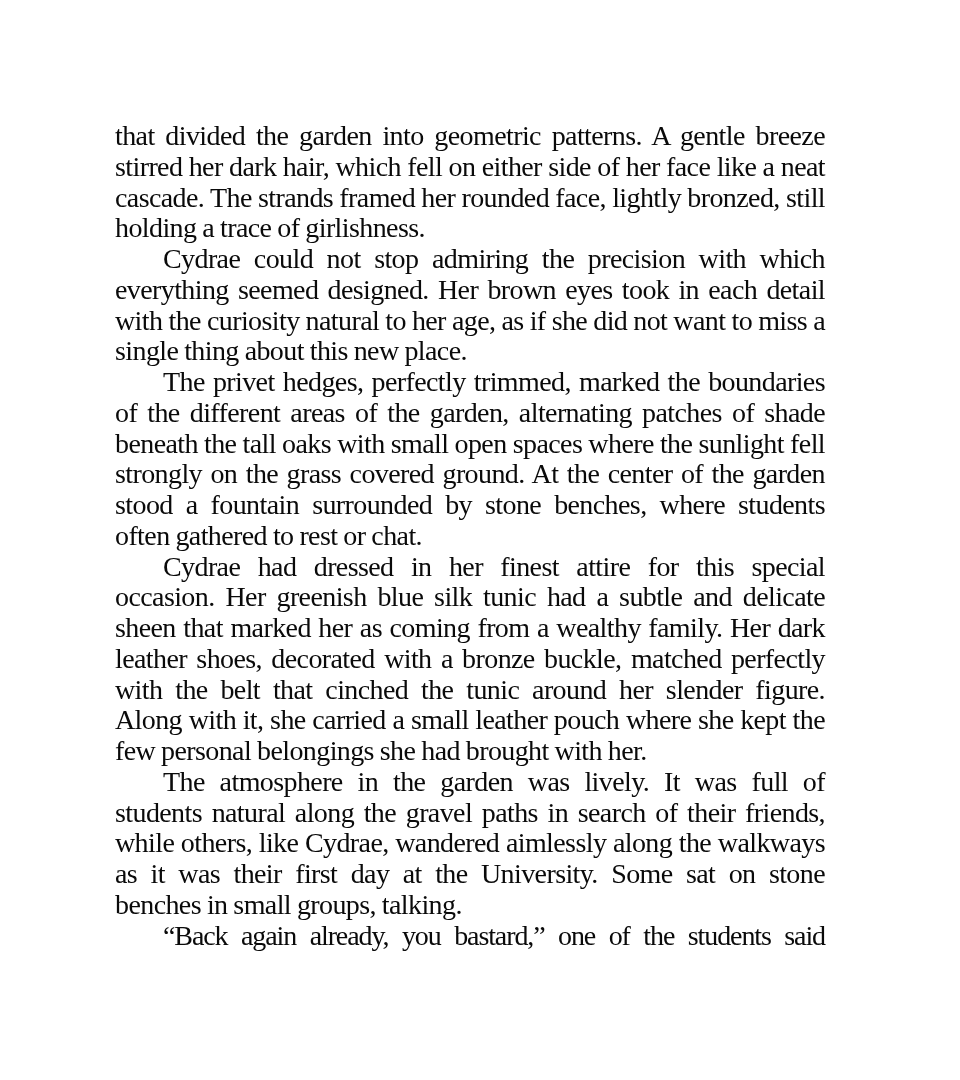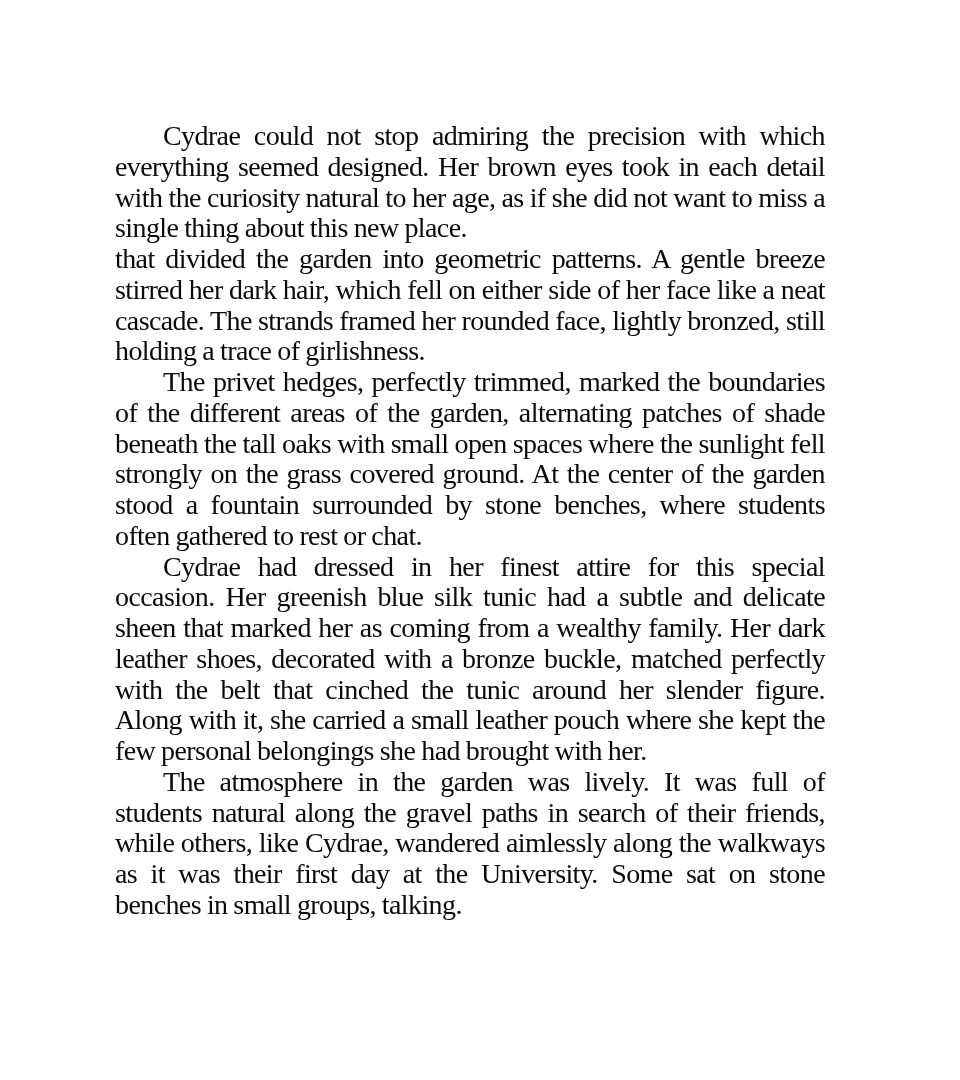--- a/index.html
+++ b/index.html
@@ -37,19 +37,20 @@
     text-align-last: justify;
     letter-spacing: -1.1px;
     word-spacing: -1.5px;
   }
 </style>
 </head>
 <body>
 
 <div class="page">
   <div>
+    <p class="para no-indent">that divided the garden into geometric patterns. A gentle breeze stirred her dark hair, which fell on either side of her face like a neat cascade. The strands framed her rounded face, lightly bronzed, still holding a trace of girlishness.</p>
     <p class="para">Cydrae could not stop admiring the precision with which everything seemed designed. Her brown eyes took in each detail with the curiosity natural to her age, as if she did not want to miss a single thing about this new place.</p>
-    <p class="para no-indent">that divided the garden into geometric patterns. A gentle breeze stirred her dark hair, which fell on either side of her face like a neat cascade. The strands framed her rounded face, lightly bronzed, still holding a trace of girlishness.</p>
     <p class="para">The privet hedges, perfectly trimmed, marked the boundaries of the different areas of the garden, alternating patches of shade beneath the tall oaks with small open spaces where the sunlight fell strongly on the grass covered ground. At the center of the garden stood a fountain surrounded by stone benches, where students often gathered to rest or chat.</p>
     <p class="para">Cydrae had dressed in her finest attire for this special occasion. Her greenish blue silk tunic had a subtle and delicate sheen that marked her as coming from a wealthy family. Her dark leather shoes, decorated with a bronze buckle, matched perfectly with the belt that cinched the tunic around her slender figure. Along with it, she carried a small leather pouch where she kept the few personal belongings she had brought with her.</p>
     <p class="para">The atmosphere in the garden was lively. It was full of students natural along the gravel paths in search of their friends, while others, like Cydrae, wandered aimlessly along the walkways as it was their first day at the University. Some sat on stone benches in small groups, talking.</p>
+    <p class="para fill-last">“Back again already, you bastard,” one of the students said</p>
   </div>
 </div>
 
 </body></html>

